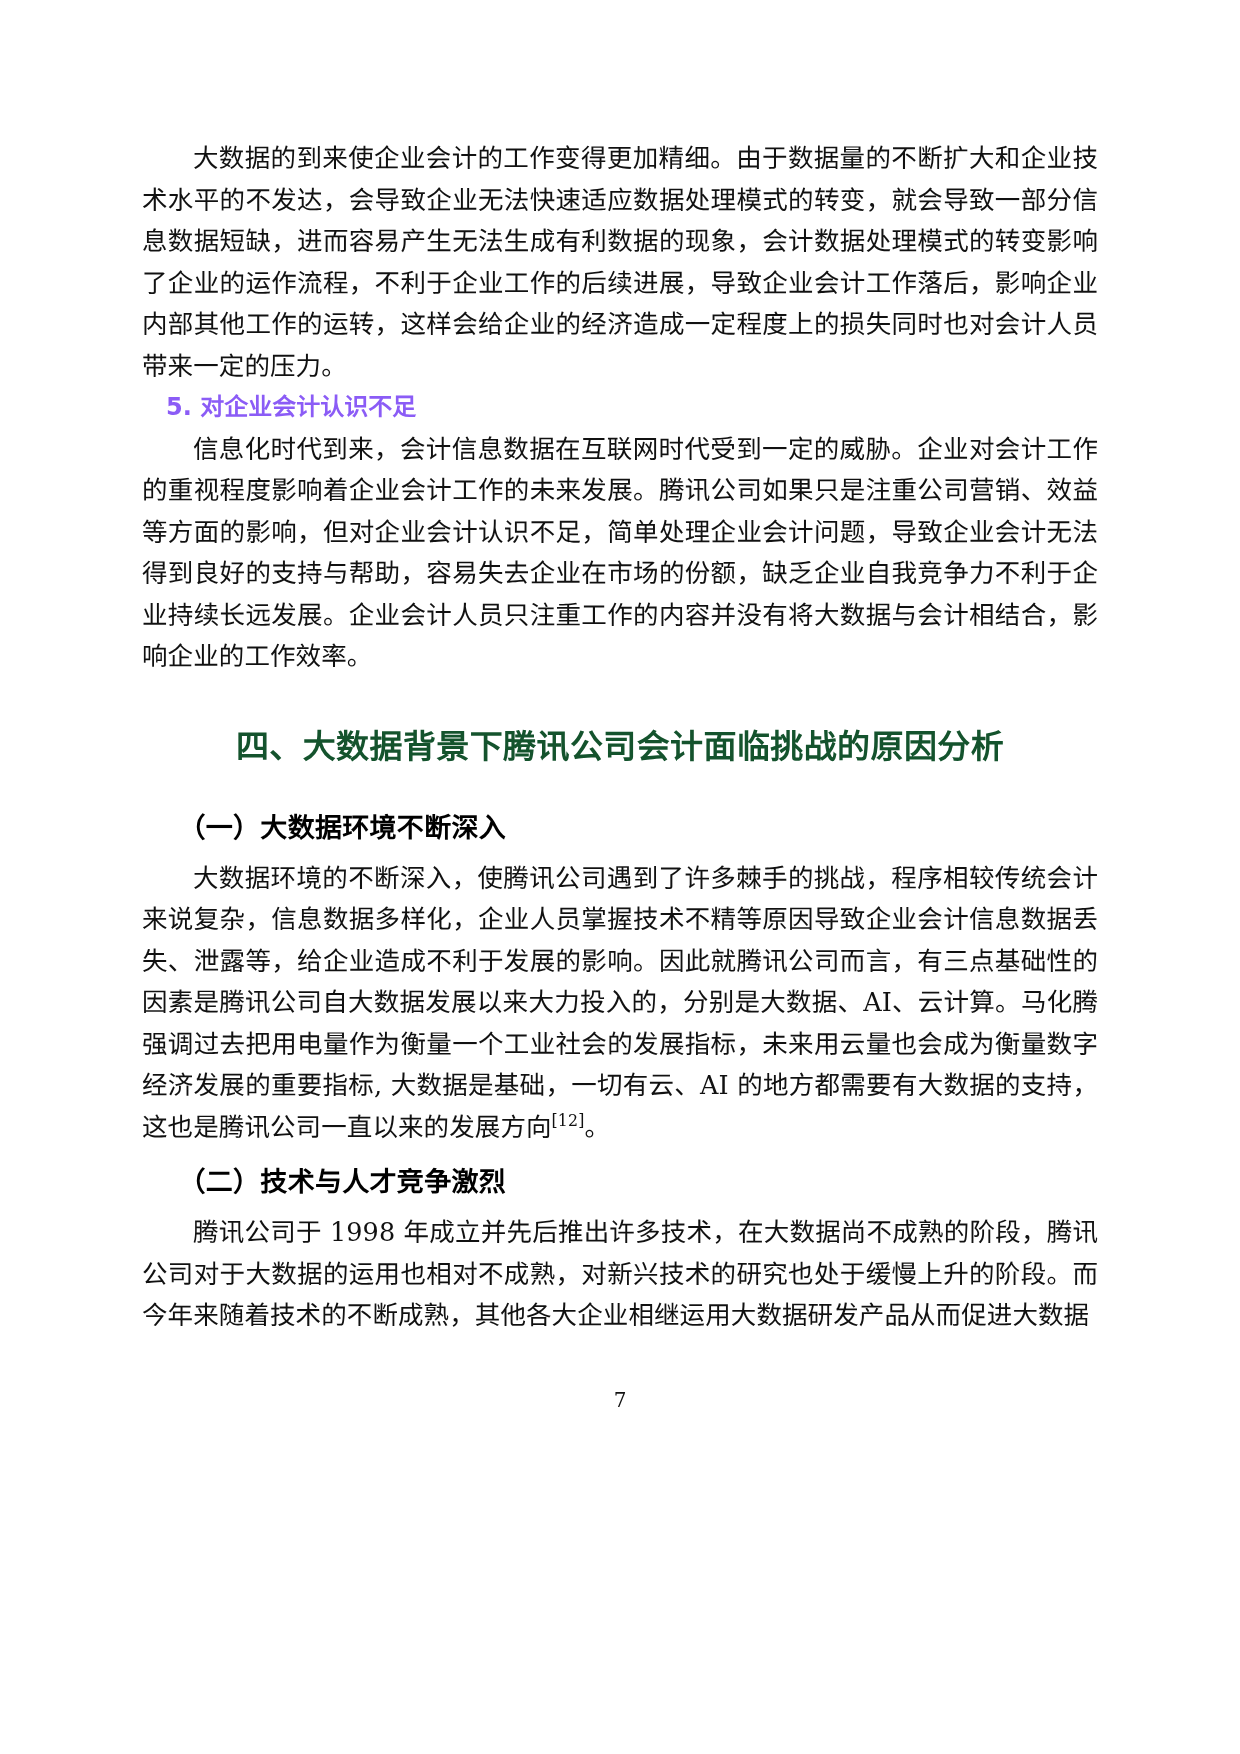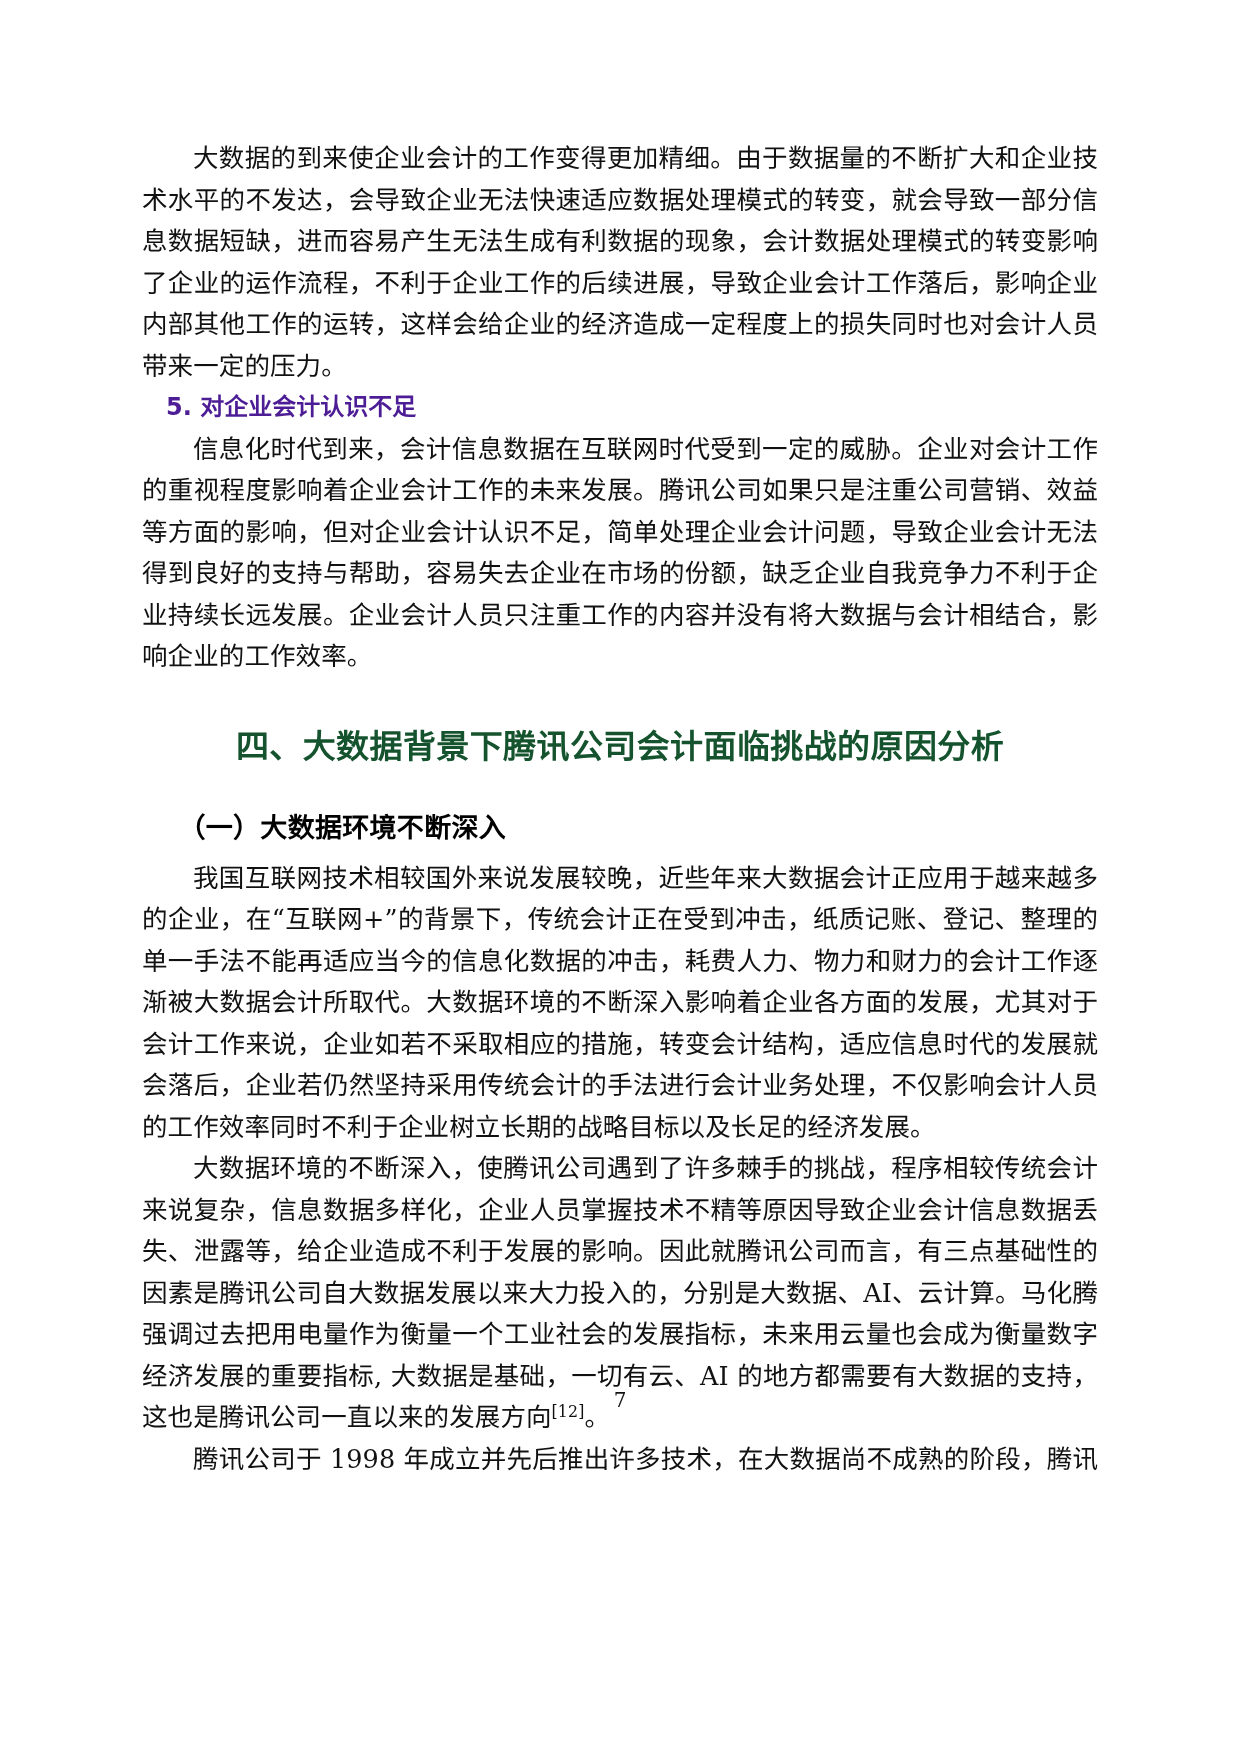--- a/index.html
+++ b/index.html
@@ -31,21 +31,21 @@
     letter-spacing: 0.1px;
     color: #111111;
   }
   .sub-num-heading {
     font-family: "DejaVu Sans", "Liberation Sans", sans-serif;
     font-size: 24px;
     line-height: 41.5px;
     font-weight: 700;
     margin: 0;
     text-indent: 1em;
-    color: #4c1d95;
+    color: #8b5cf6;
   }
   .section-heading {
     font-family: "DejaVu Sans", "Liberation Sans", sans-serif;
     font-size: 33px;
     line-height: 46px;
     font-weight: 700;
     text-align: center;
     margin: 46px 0 36px 0;
     letter-spacing: 0.4px;
     color: #14532d;
@@ -88,23 +88,23 @@
   <p class="body-text">大数据的到来使企业会计的工作变得更加精细。由于数据量的不断扩大和企业技术水平的不发达，会导致企业无法快速适应数据处理模式的转变，就会导致一部分信息数据短缺，进而容易产生无法生成有利数据的现象，会计数据处理模式的转变影响了企业的运作流程，不利于企业工作的后续进展，导致企业会计工作落后，影响企业内部其他工作的运转，这样会给企业的经济造成一定程度上的损失同时也对会计人员带来一定的压力。</p>
 
   <p class="sub-num-heading">5. 对企业会计认识不足</p>
 
   <p class="body-text">信息化时代到来，会计信息数据在互联网时代受到一定的威胁。企业对会计工作的重视程度影响着企业会计工作的未来发展。腾讯公司如果只是注重公司营销、效益等方面的影响，但对企业会计认识不足，简单处理企业会计问题，导致企业会计无法得到良好的支持与帮助，容易失去企业在市场的份额，缺乏企业自我竞争力不利于企业持续长远发展。企业会计人员只注重工作的内容并没有将大数据与会计相结合，影响企业的工作效率。</p>
 
   <h2 class="section-heading">四、大数据背景下腾讯公司会计面临挑战的原因分析</h2>
 
   <h3 class="sub-heading">（一）大数据环境不断深入</h3>
 
-  <p class="body-text">我国互联网技术相较国外来说发展较晚，近些年来大数据会计正应用于越来越多的企业，在“互联网+”的背景下，传统会计正在受到冲击，纸质记账、登记、整理的单一手法不能再适应当今的信息化数据的冲击，耗费人力、物力和财力的会计工作逐渐被大数据会计所取代。大数据环境的不断深入影响着企业各方面的发展，尤其对于会计工作来说，企业如若不采取相应的措施，转变会计结构，适应信息时代的发展就会落后，企业若仍然坚持采用传统会计的手法进行会计业务处理，不仅影响会计人员的工作效率同时不利于企业树立长期的战略目标以及长足的经济发展。</p>
 
   <p class="body-text"><span>大数据环境的不断深入，使腾讯公司遇到了许多棘手的挑战，程序相较传统会计来说复杂，信息数据多样化，企业人员掌握技术不精等原因导致企业会计信息数据丢失、泄露等，给企业造成不利于发展的影响。因此就腾讯公司而言，有三点基础性的因素是腾讯公司自大数据发展以来大力投入的，分别是大数据、AI、云计算。马化腾强调过去把用电量作为衡量一个工业社会的发展指标，未来用云量也会成为衡量数字经济发展的重要指标, 大数据是基础，一切有云、AI 的地方都需要有大数据的支持，这也是腾讯公司一直以来的发展方向</span><sup class="cite">[12]</sup><span>。</span></p>
 
+  <h3 class="sub-heading tight-top">（二）技术与人才竞争激烈</h3>
 
 
   <p class="body-text">腾讯公司于 1998 年成立并先后推出许多技术，在大数据尚不成熟的阶段，腾讯公司对于大数据的运用也相对不成熟，对新兴技术的研究也处于缓慢上升的阶段。而今年来随着技术的不断成熟，其他各大企业相继运用大数据研发产品从而促进大数据</p>
 
   <div class="page-number">7</div>
 
 </div>
 
 </body></html>

